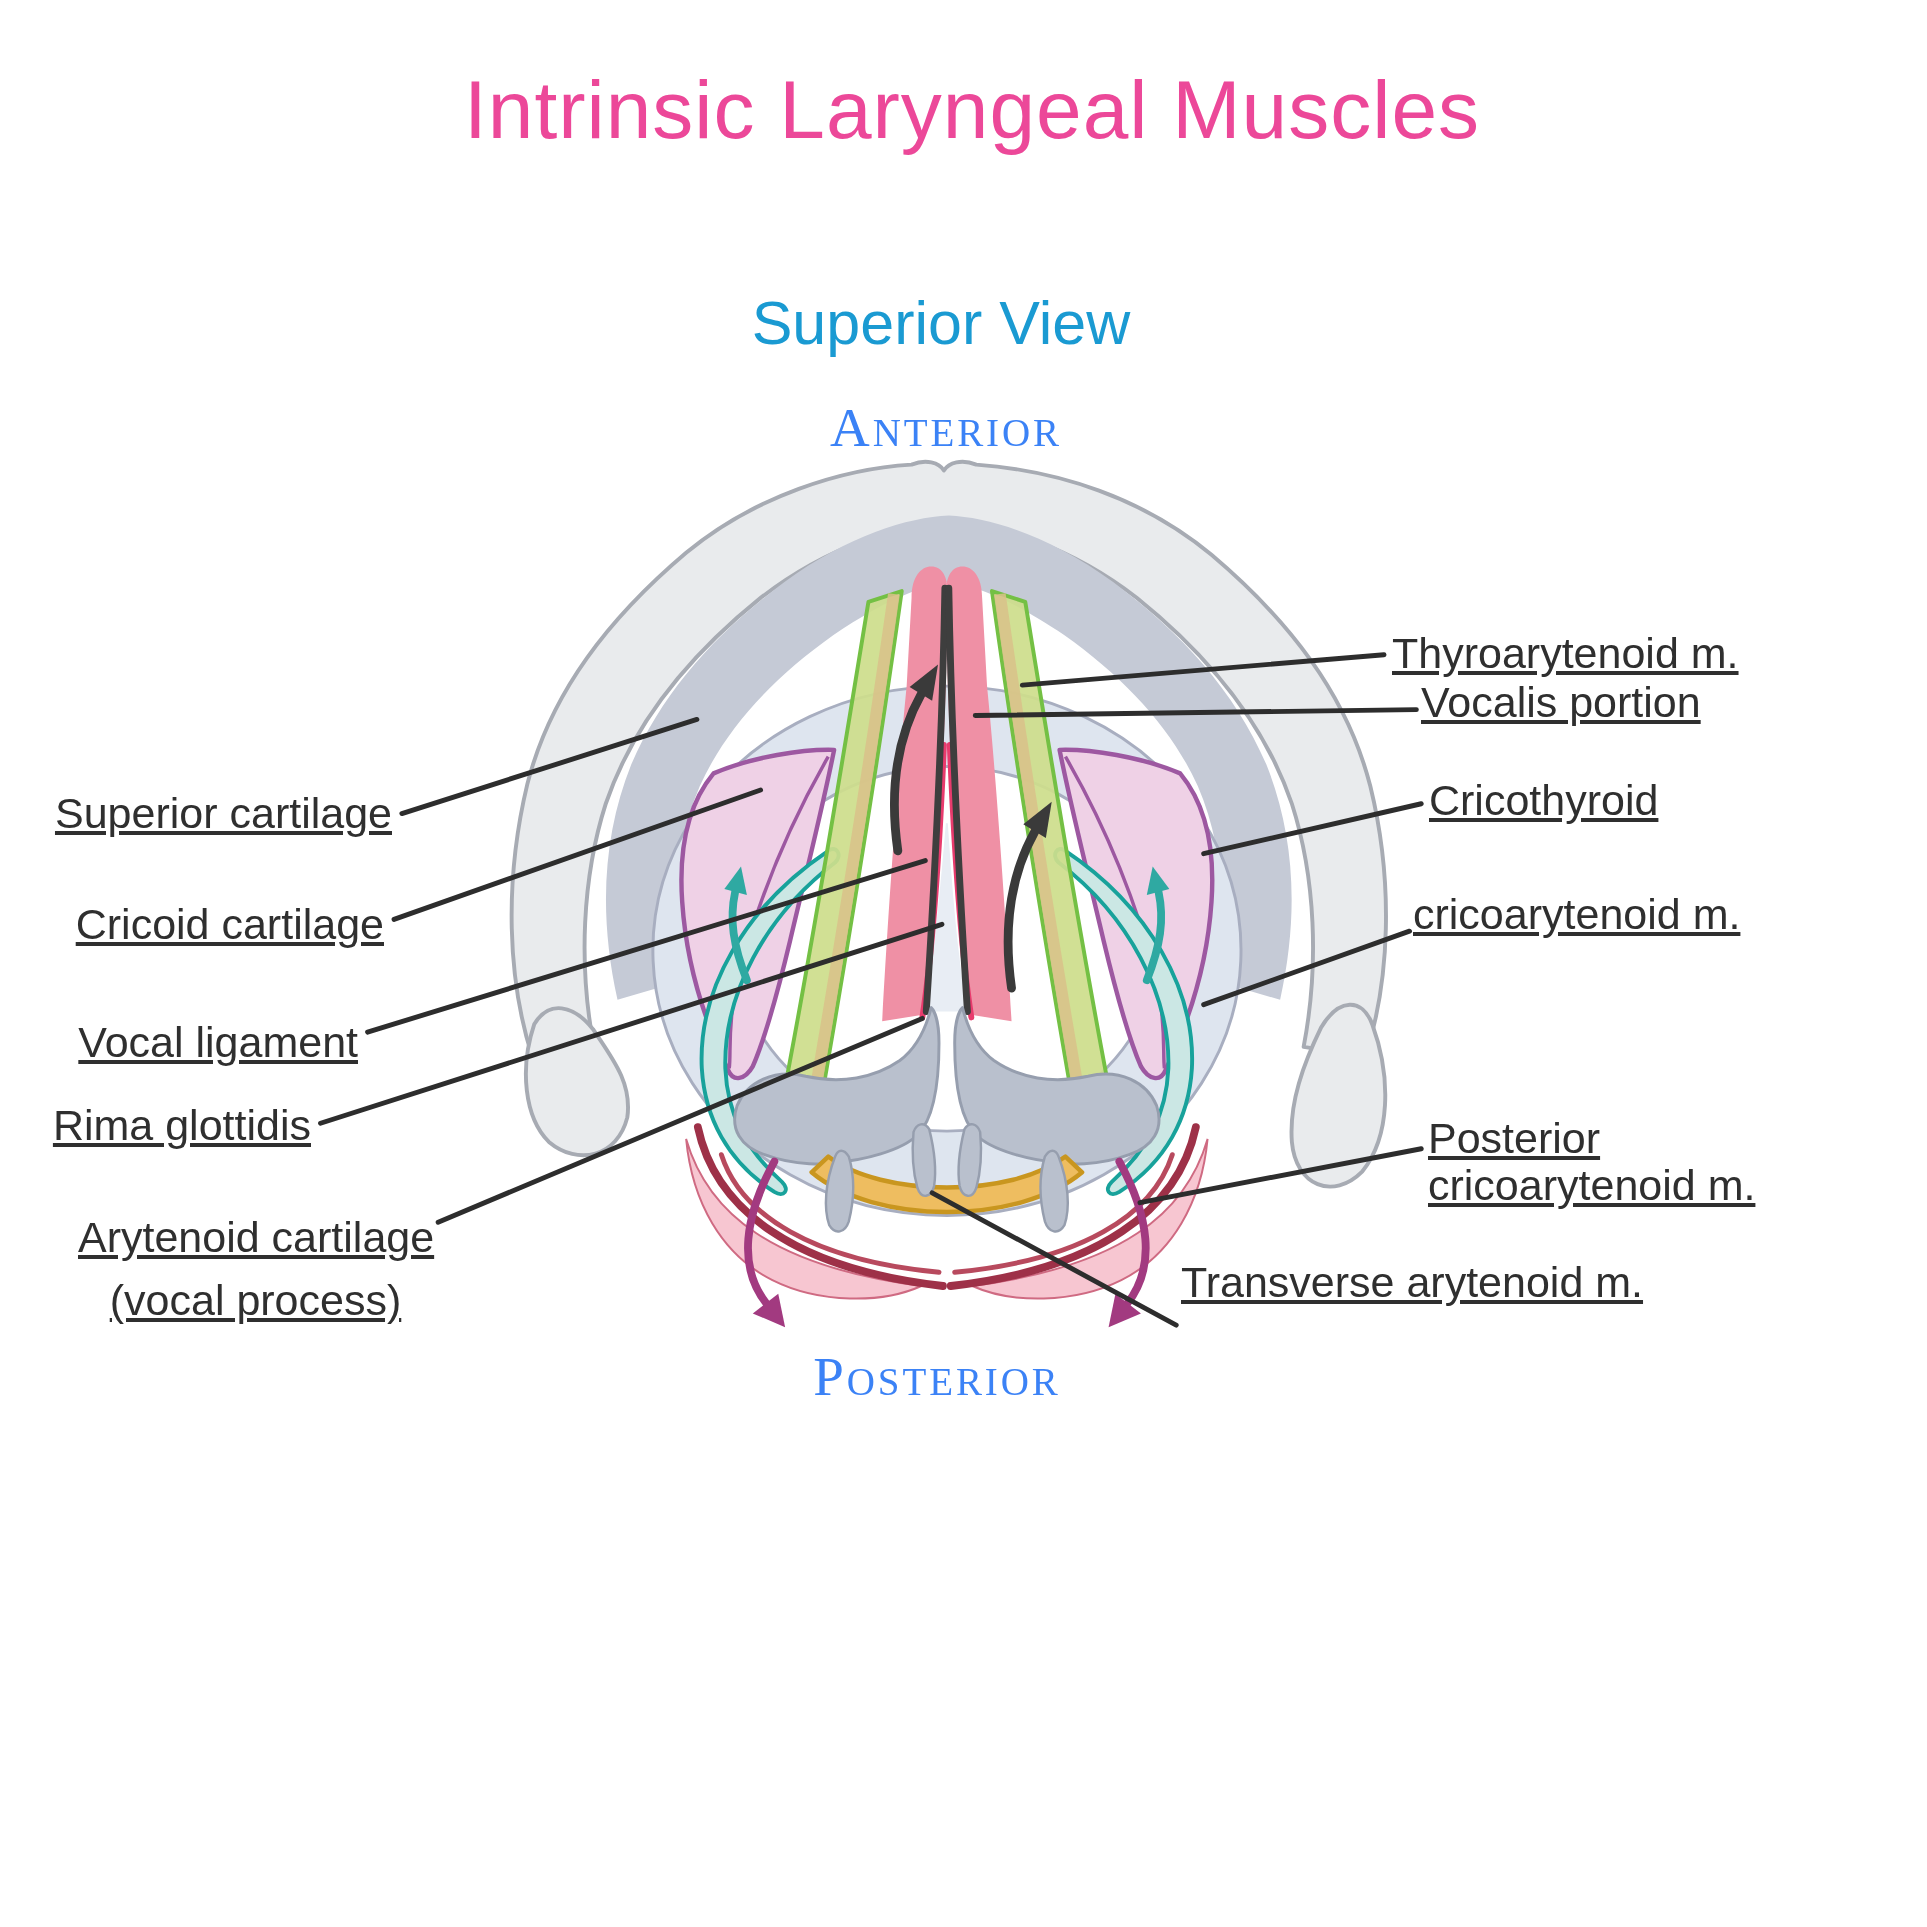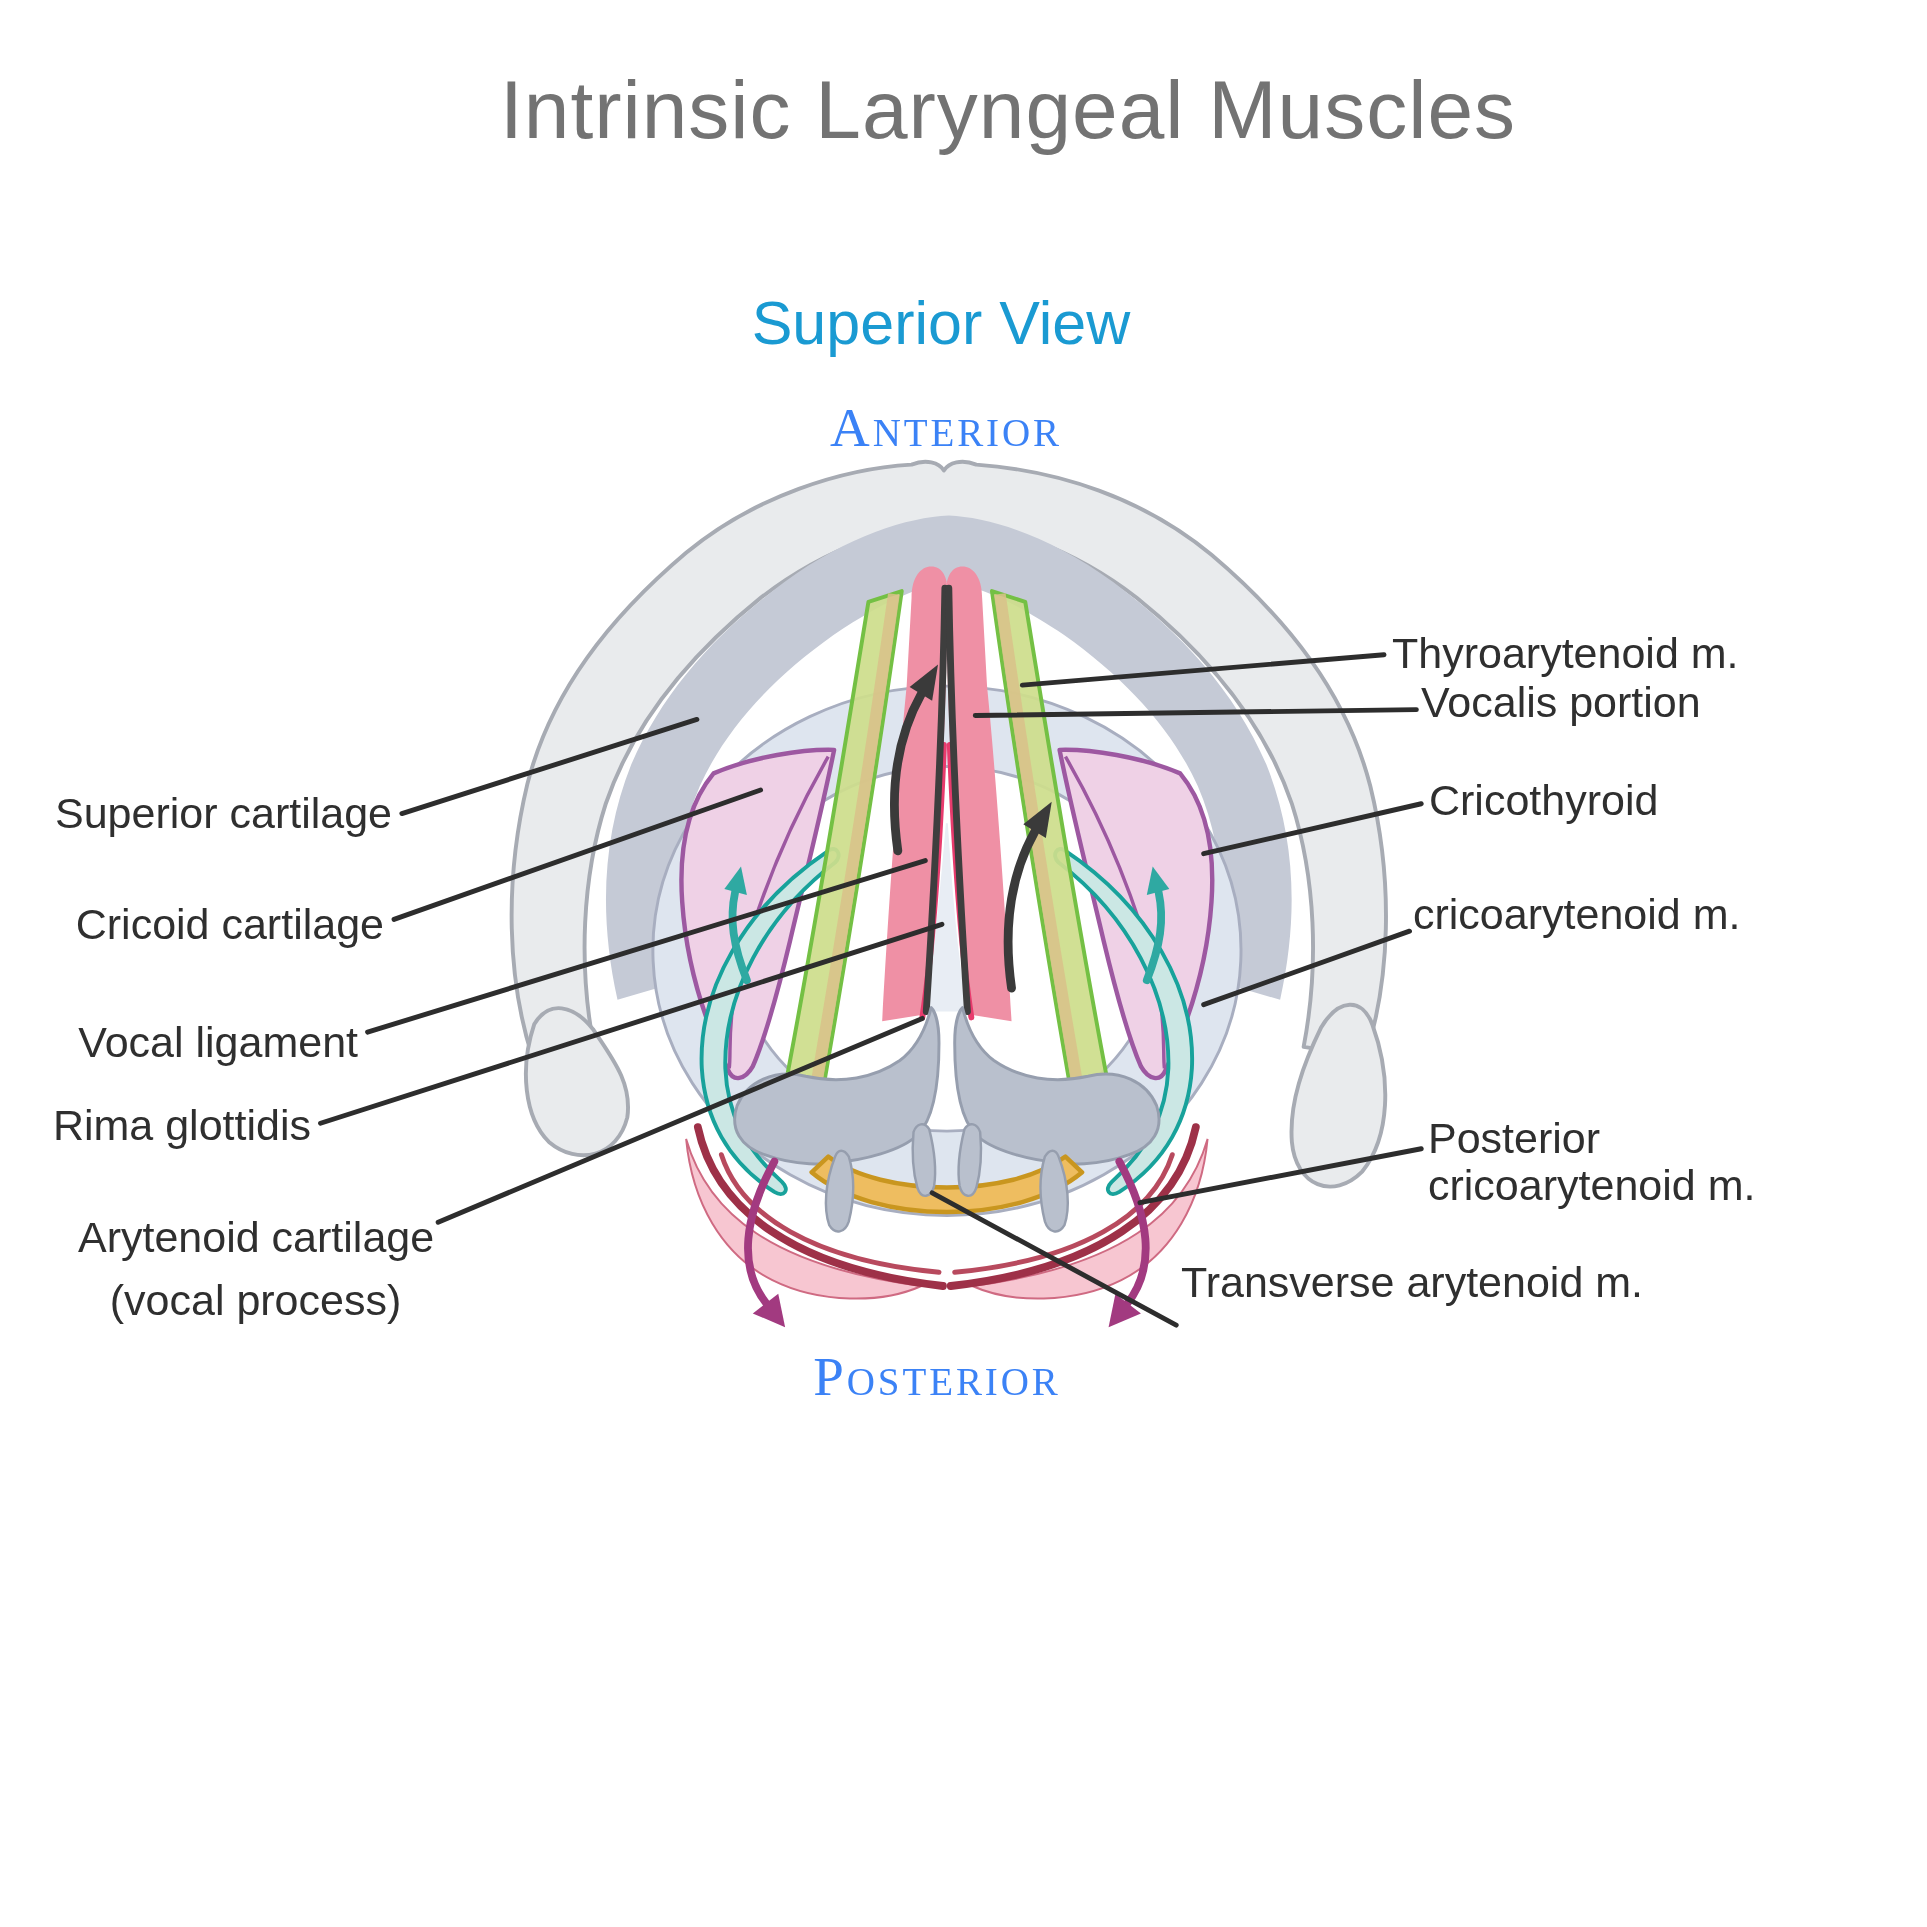--- a/index.html
+++ b/index.html
@@ -1,28 +1,28 @@
 <!DOCTYPE html>
 <html><head>
 <meta charset="utf-8">
 <style>
   html,body{margin:0;padding:0;background:#ffffff;}
   .stage{position:relative;width:1928px;height:1928px;background:#ffffff;overflow:hidden;
          font-family:"Liberation Sans",sans-serif;}
   .stage svg{position:absolute;left:0;top:0;}
   .title{position:absolute;left:972px;top:63px;transform:translateX(-50%);
-         font-size:82px;letter-spacing:1px;color:#737373;white-space:nowrap;margin-left:36px;}
+         font-size:82px;letter-spacing:1px;color:#ec4899;white-space:nowrap;}
   .subtitle{position:absolute;left:941px;top:288px;transform:translateX(-50%);
          font-size:61px;font-weight:400;color:#1a9ad2;white-space:nowrap;}
   .orient{position:absolute;transform:translateX(-50%);
          font-family:"Liberation Serif",serif;font-variant:small-caps;
          font-size:55px;letter-spacing:2.9px;color:#3b82f6;white-space:nowrap;}
   .orient.anterior{left:946px;top:396px;}
   .orient.posterior{left:937px;top:1345px;}
-  .lbl{position:absolute;font-size:43px;color:#2f2f2f;line-height:1.06;white-space:nowrap;}
+  .lbl{position:absolute;font-size:43px;color:#2f2f2f;line-height:1.06;white-space:nowrap;text-decoration:underline;}
   .lbl .ln{display:block;}
   .lbl.r{text-align:left;}
   .lbl.l{text-align:right;}
   .lbl.c{text-align:center;white-space:nowrap;}
 </style>
 </head>
 <body>
 
 <div class="stage">
 

